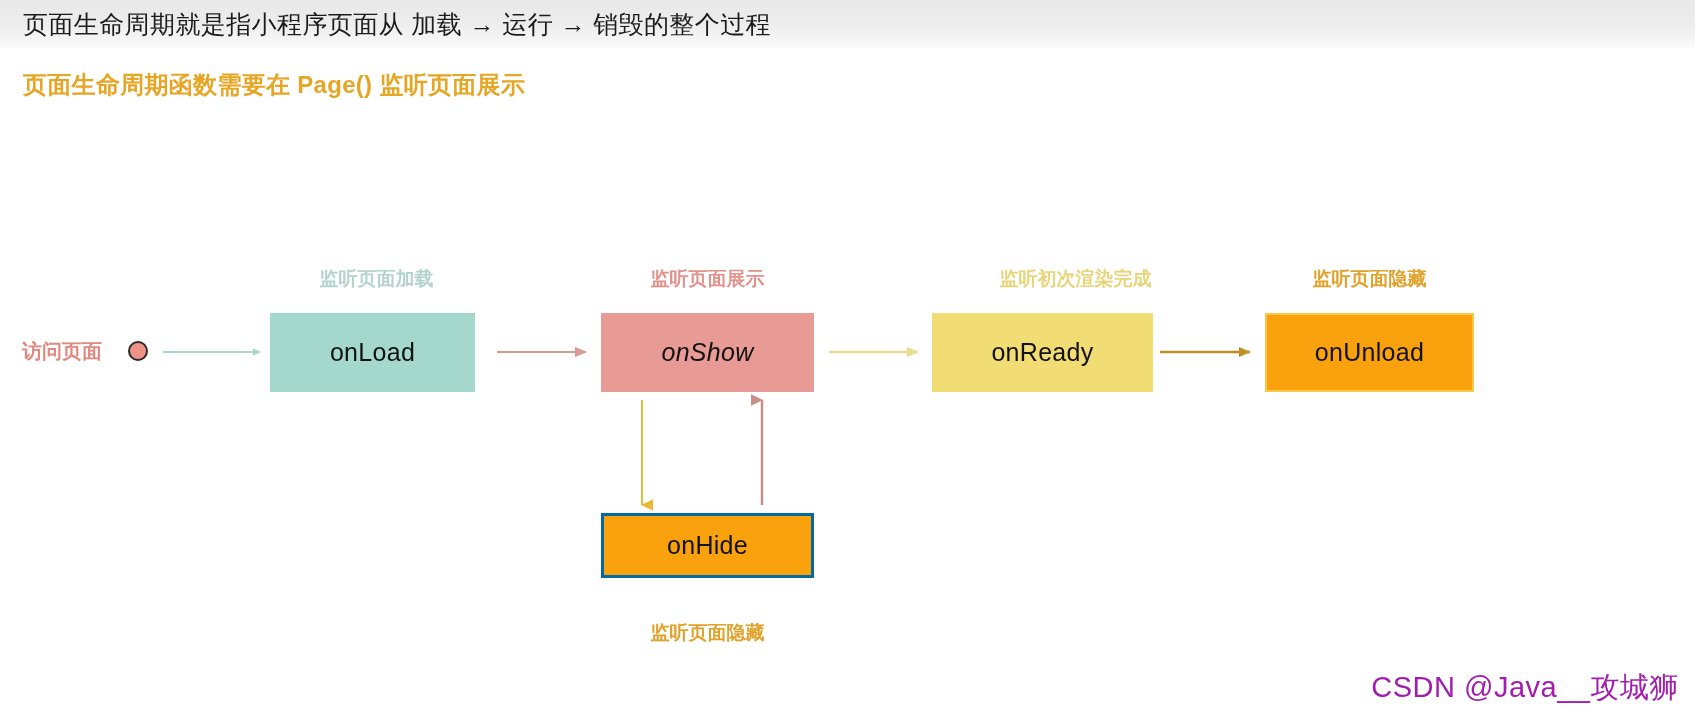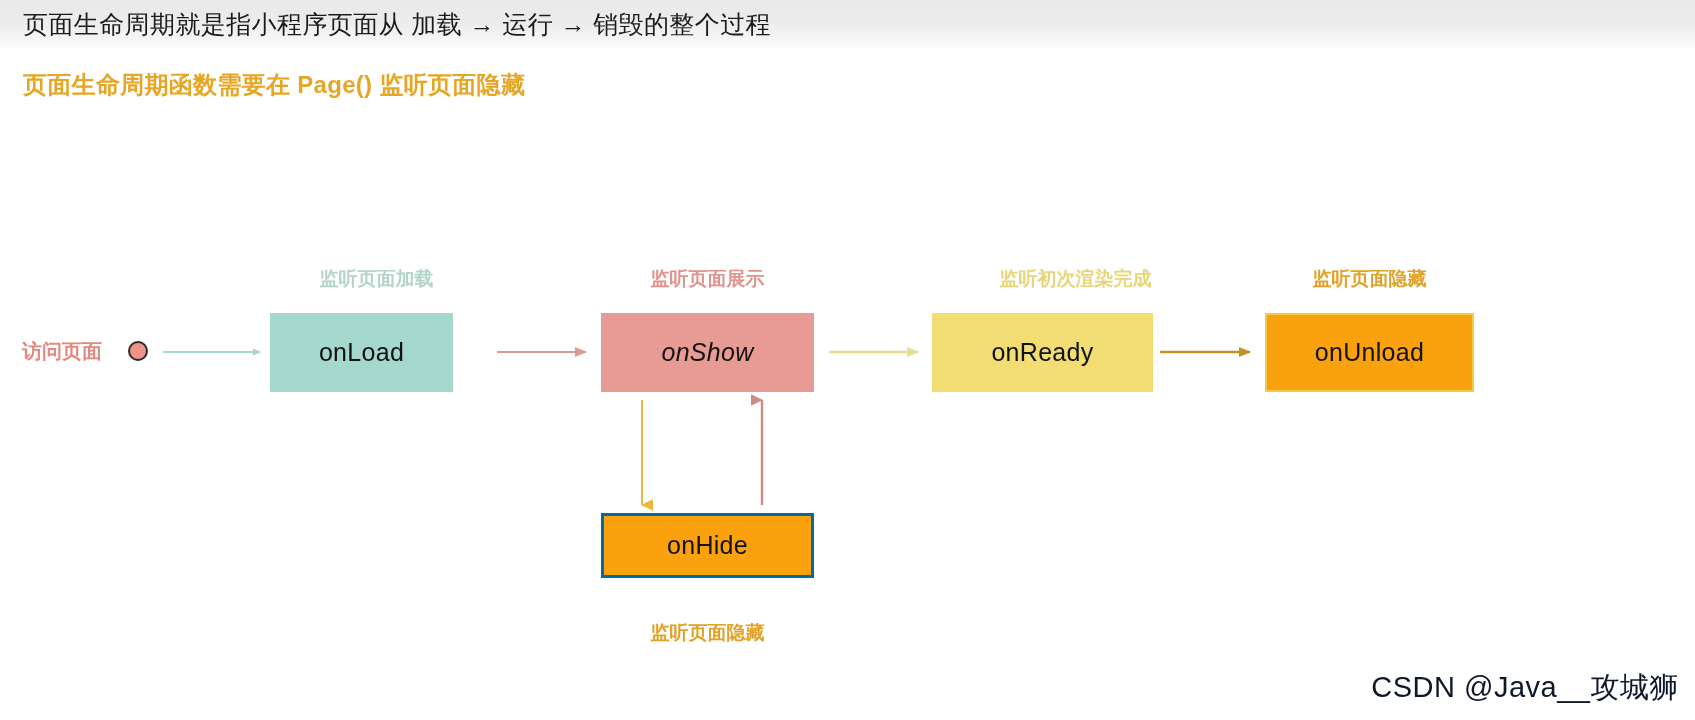--- a/index.html
+++ b/index.html
@@ -110,32 +110,32 @@
     height: 720px;
     pointer-events: none;
   }
 
   
   .watermark {
     position: absolute;
     right: 16px;
     top: 668px;
     font-size: 29px;
-    color: #0f172a;
+    color: #a21caf;
     white-space: nowrap;
     letter-spacing: 0.5px;
   }
 </style>
 </head>
 <body>
 
 <div class="header-band"></div>
 <div class="header-title">页面生命周期就是指小程序页面从 加载 → 运行 → 销毁的整个过程</div>
 
-<div class="subtitle">页面生命周期函数需要在 Page() 监听页面隐藏</div>
+<div class="subtitle">页面生命周期函数需要在 Page() 监听页面展示</div>
 
 <div class="diagram">
 
   <div class="entry-label">访问页面</div>
   <div class="entry-dot"></div>
 
   <svg class="arrow-layer" viewBox="0 0 1695 720" width="1695" height="720">
     <defs>
       <marker id="ah-mint" markerWidth="9" markerHeight="9" refX="7" refY="4.5" orient="auto" markerUnits="userSpaceOnUse">
         <path d="M0,0.8 L8,4.5 L0,8.2 z" fill="#a8d8cc"></path>
@@ -164,21 +164,21 @@
     <line x1="829" y1="352" x2="918" y2="352" stroke="#e8dc90" stroke-width="2.6" marker-end="url(#ah-paleyellow)"></line>
 
     <line x1="1160" y1="352" x2="1250" y2="352" stroke="#c28f24" stroke-width="2.6" marker-end="url(#ah-gold)"></line>
 
     <line x1="642" y1="400" x2="642" y2="505" stroke="#e8b93a" stroke-width="2" marker-end="url(#ah-amber)"></line>
 
     <line x1="762" y1="505" x2="762" y2="400" stroke="#c98e86" stroke-width="2.4" marker-end="url(#ah-dustrose)"></line>
   </svg>
 
   <div class="stage-label" style="left:270px; width:213px; color:#b4d4cb;">监听页面加载</div>
-  <div class="node" style="left:270px; top:313px; width:183px; height:79px; background:#a5d8cc;">
+  <div class="node" style="left:270px; top:313px; width:205px; height:79px; background:#a5d8cc;">
     <span>onLoad</span>
   </div>
 
   <div class="stage-label" style="left:601px; width:213px; color:#e0938c;">监听页面展示</div>
   <div class="node" style="left:601px; top:313px; width:213px; height:79px; background:#e89a94;font-style:italic;">
     <span>onShow</span>
   </div>
 
   <div class="stage-label" style="left:969px; width:213px; color:#e8d579;">监听初次渲染完成</div>
   <div class="node" style="left:932px; top:313px; width:221px; height:79px; background:#f2dc74;">

